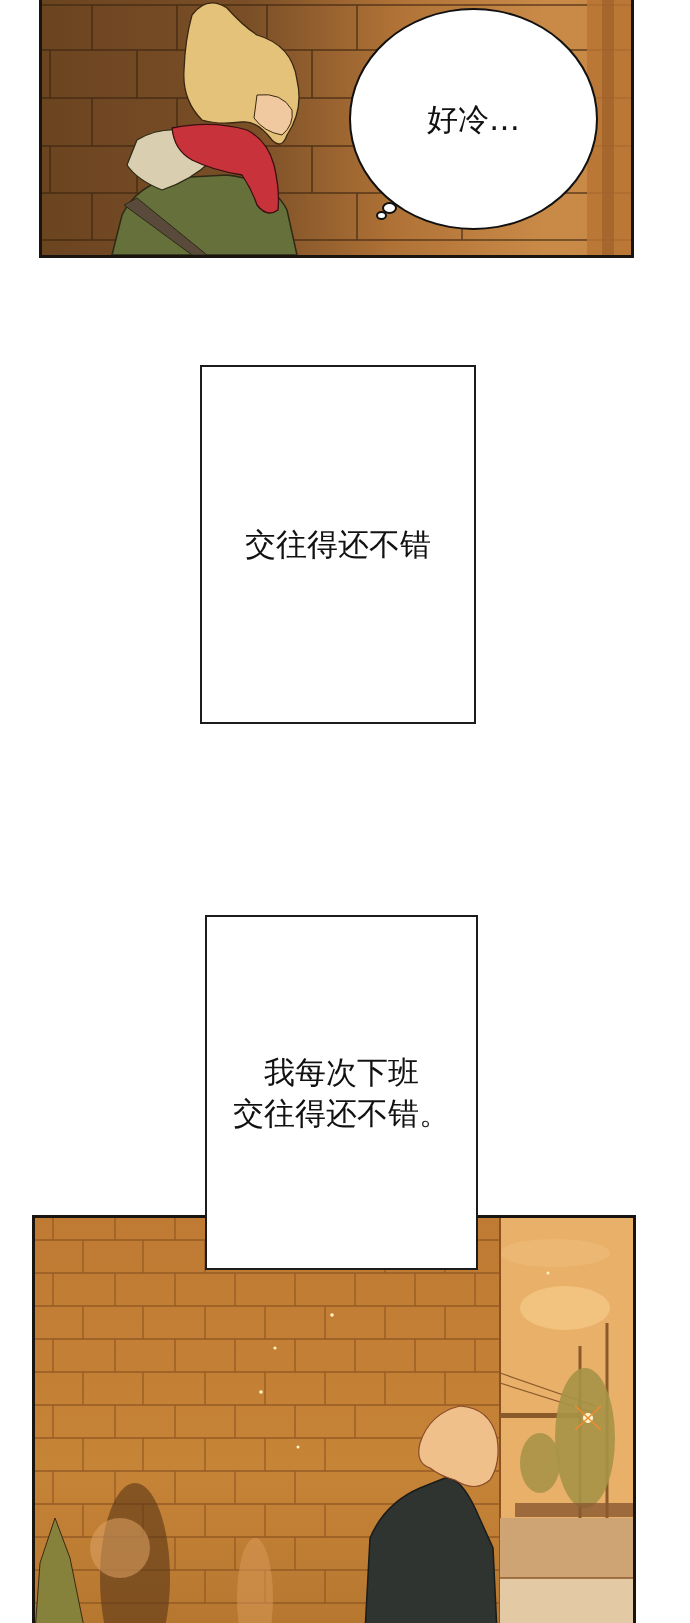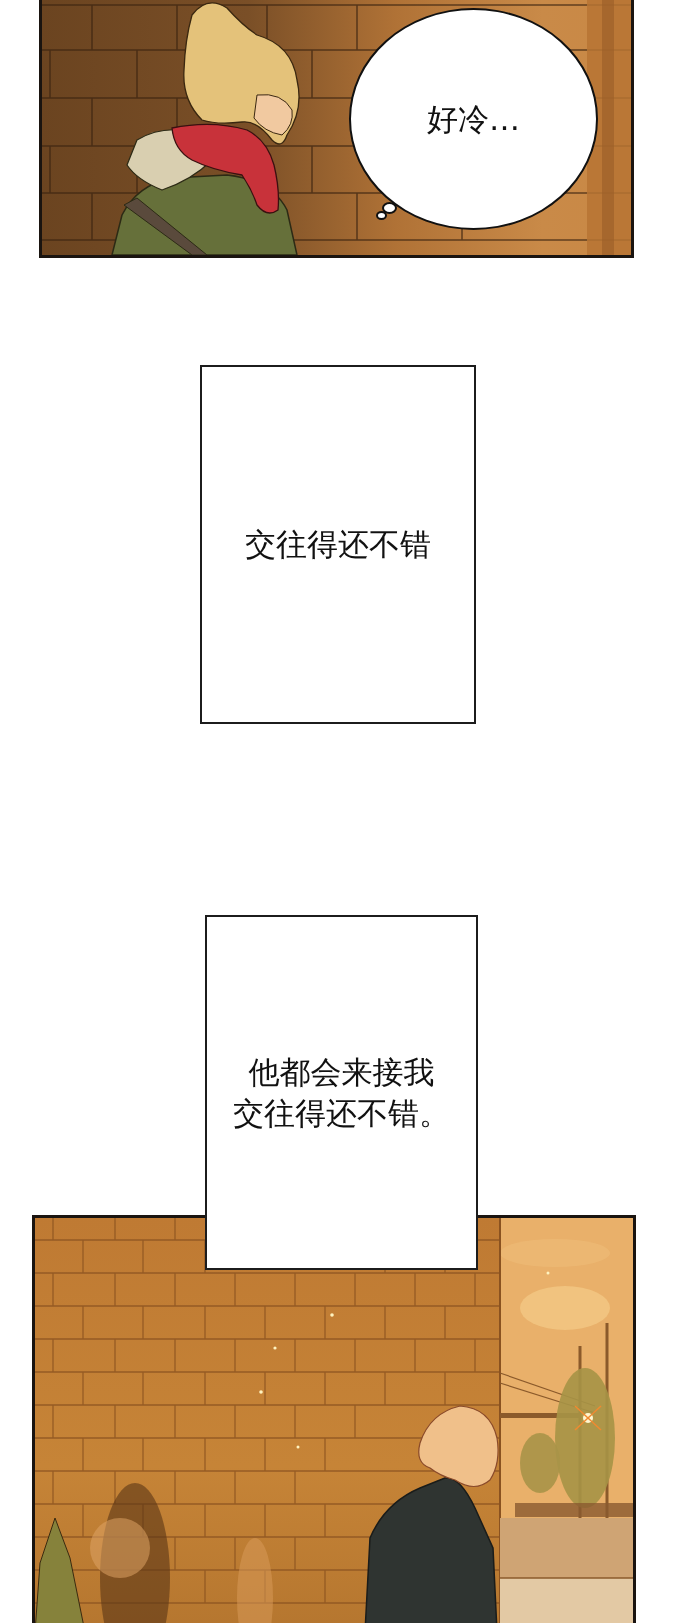--- a/index.html
+++ b/index.html
@@ -83,21 +83,21 @@
 </div>
 
 <div id="caption1" class="caption">
   <div>
     <span class="line">交往得还不错</span>
   </div>
 </div>
 
 <div id="caption2" class="caption">
   <div>
-    <span class="line">他都会来接我</span>
+    <span class="line">我每次下班</span>
     <span class="line">交往得还不错。</span>
   </div>
 </div>
 
 <div id="panel2" class="panel">
   <svg class="bricks" width="598" height="414" viewBox="0 0 598 414">
 
     <g stroke="#8a5220" stroke-width="1.3" fill="none" opacity="0.8">
       <line x1="0" y1="22" x2="465" y2="22"></line>
       <line x1="0" y1="55" x2="465" y2="55"></line>

